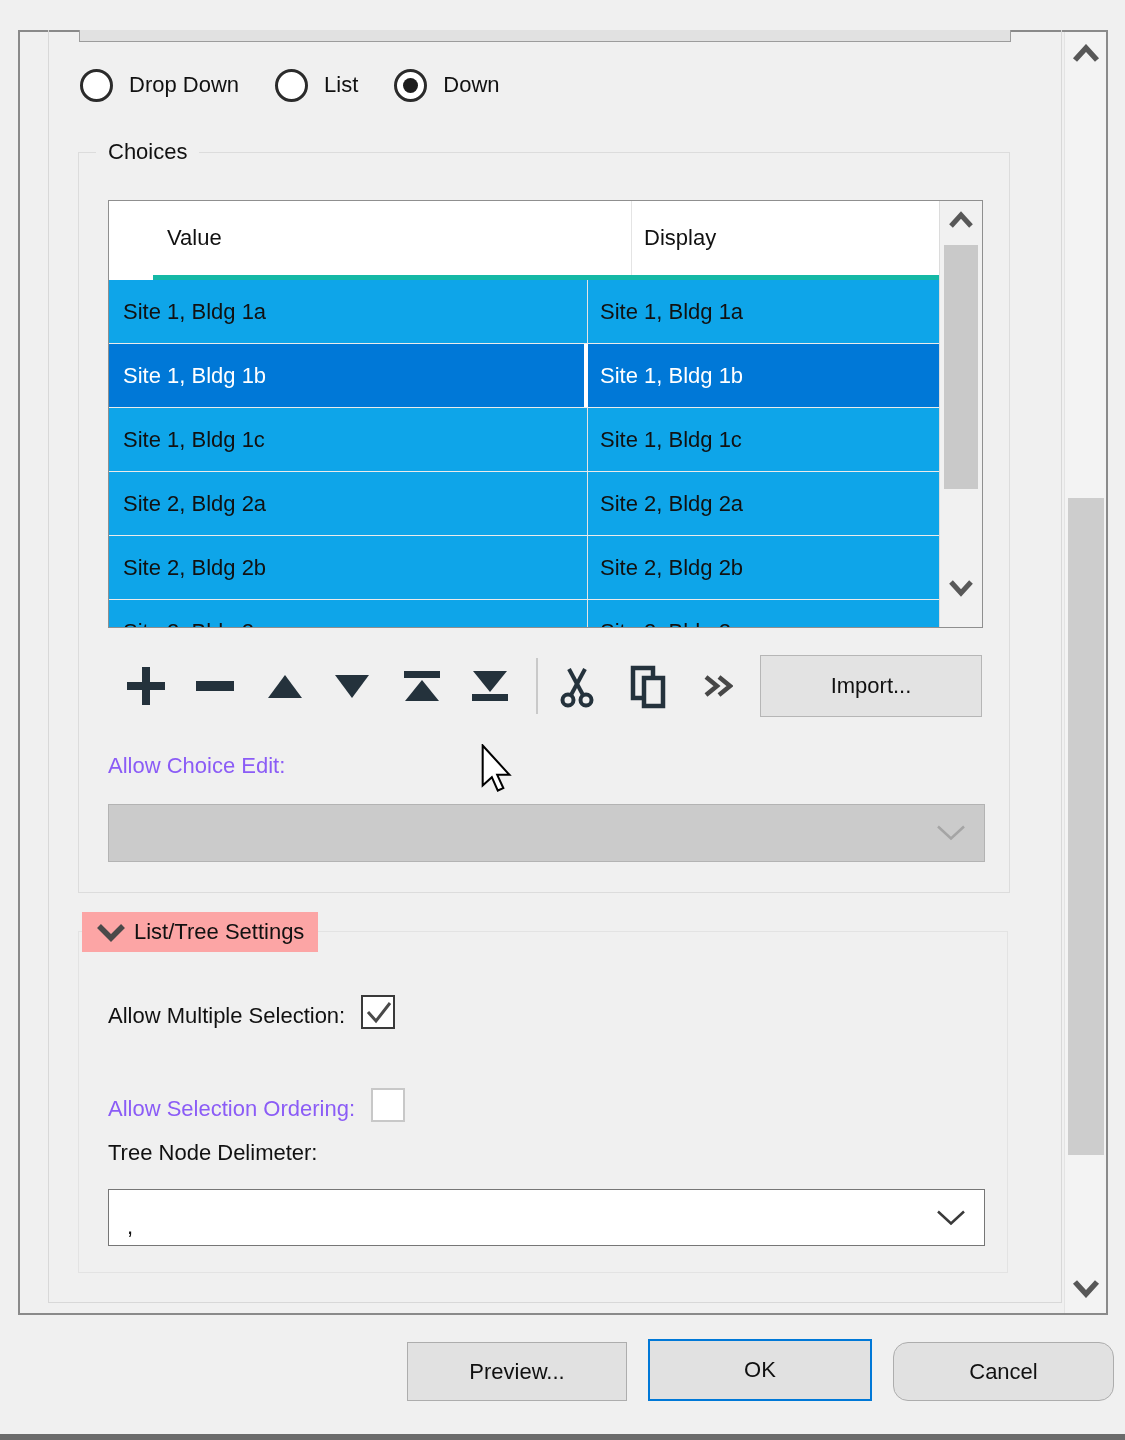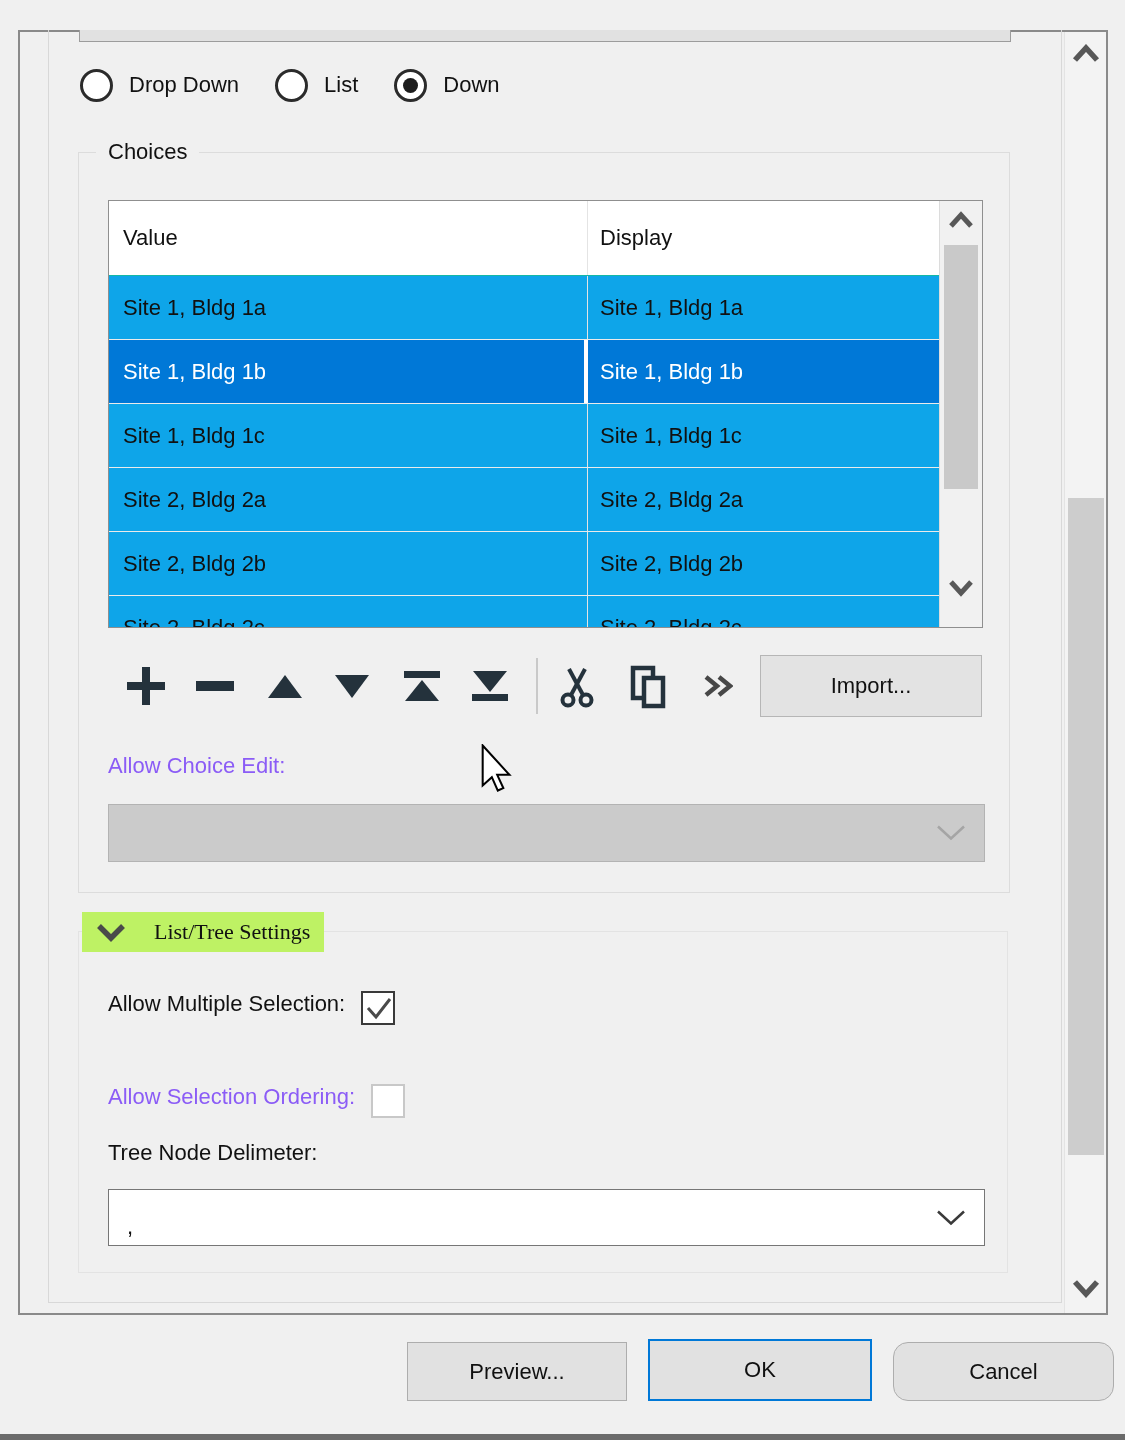--- a/index.html
+++ b/index.html
@@ -20,21 +20,21 @@
   .radio .dot{display:none;width:15px;height:15px;border-radius:50%;background:#1d1d1d;}
   .radio.checked .dot{display:block;}
 
   
   .choices-group{left:78px;top:152px;width:932px;height:741px;border:1px solid #dcdcdc;box-sizing:border-box;}
   .group-label{left:96px;top:133px;height:38px;line-height:38px;background:#f0f0f0;padding:0 12px;}
 
   
   .table{left:108px;top:200px;width:875px;height:428px;background:#fff;border:1px solid #8f8f8f;
          box-sizing:border-box;overflow:hidden;}
-  .thead{display:flex;height:74px;border-bottom:1px solid #14b8a6;width:832px;}
+  .thead{display:flex;height:74px;border-bottom:5px solid #14b8a6;width:832px;margin-left:44px;}
   .tcell{box-sizing:border-box;display:flex;align-items:center;overflow:hidden;white-space:nowrap;}
   .c1{width:479px;padding-left:14px;border-right:1px solid #e4e4e4;}
   .c2{flex:1;padding-left:12px;}
   .trow{display:flex;height:63px;border-bottom:1px solid #ebebeb;width:832px;background:#0ea5e9;}
   .trow.selected{background:#0078d7;color:#fff;}
   .trow.selected .c1{border-right:4px solid #fff;}
   .tscroll{position:absolute;right:0;top:0;width:43px;height:426px;background:#f1f1f1;border-left:1px solid #dcdcdc;box-sizing:border-box;}
   .tscroll .thumb{position:absolute;left:4px;top:44px;width:34px;height:244px;background:#c9c9c9;}
   .sbtn{position:absolute;left:0;width:100%;display:flex;justify-content:center;}
 
@@ -48,22 +48,22 @@
   
   .lbl-disabled{color:#8b5cf6;}
   .ace-label{left:108px;top:748px;height:36px;line-height:36px;}
   .combo{box-sizing:border-box;display:flex;align-items:flex-end;}
   .combo .chev{position:absolute;right:18px;top:50%;transform:translateY(-50%);}
   .combo-disabled{left:108px;top:804px;width:877px;height:58px;background:#cbcbcb;border:1px solid #b3b3b3;}
   .combo-delim{left:108px;top:1189px;width:877px;height:57px;background:#fff;border:1px solid #767676;padding:0 0 5px 18px;}
 
   
   .lt-group{left:78px;top:931px;width:930px;height:342px;border:1px solid #e3e3e3;box-sizing:border-box;}
-  .lt-header{left:82px;top:912px;height:40px;display:flex;align-items:center;gap:28px;background:#bef264;padding:0 14px;font-family:Liberation Serif, serif;}
-  .check-row{display:flex;align-items:flex-start;gap:16px;height:38px;}
+  .lt-header{left:82px;top:912px;height:40px;display:flex;align-items:center;gap:8px;background:#fca5a5;padding:0 14px;}
+  .check-row{display:flex;align-items:flex-end;gap:16px;height:38px;}
   .ams-row{left:108px;top:991px;}
   .aso-row{left:108px;top:1065px;margin-top:19px;}
   .checkbox{width:34px;height:34px;background:#fff;box-sizing:border-box;display:flex;align-items:center;justify-content:center;}
   .cb-on{border:2px solid #3a3a3a;}
   .cb-off{border:2px solid #c8c8c8;}
   .checkbox svg{display:none;}
   .checkbox.checked svg{display:block;}
   .delim-label{left:108px;top:1135px;height:36px;line-height:36px;}
 
   

